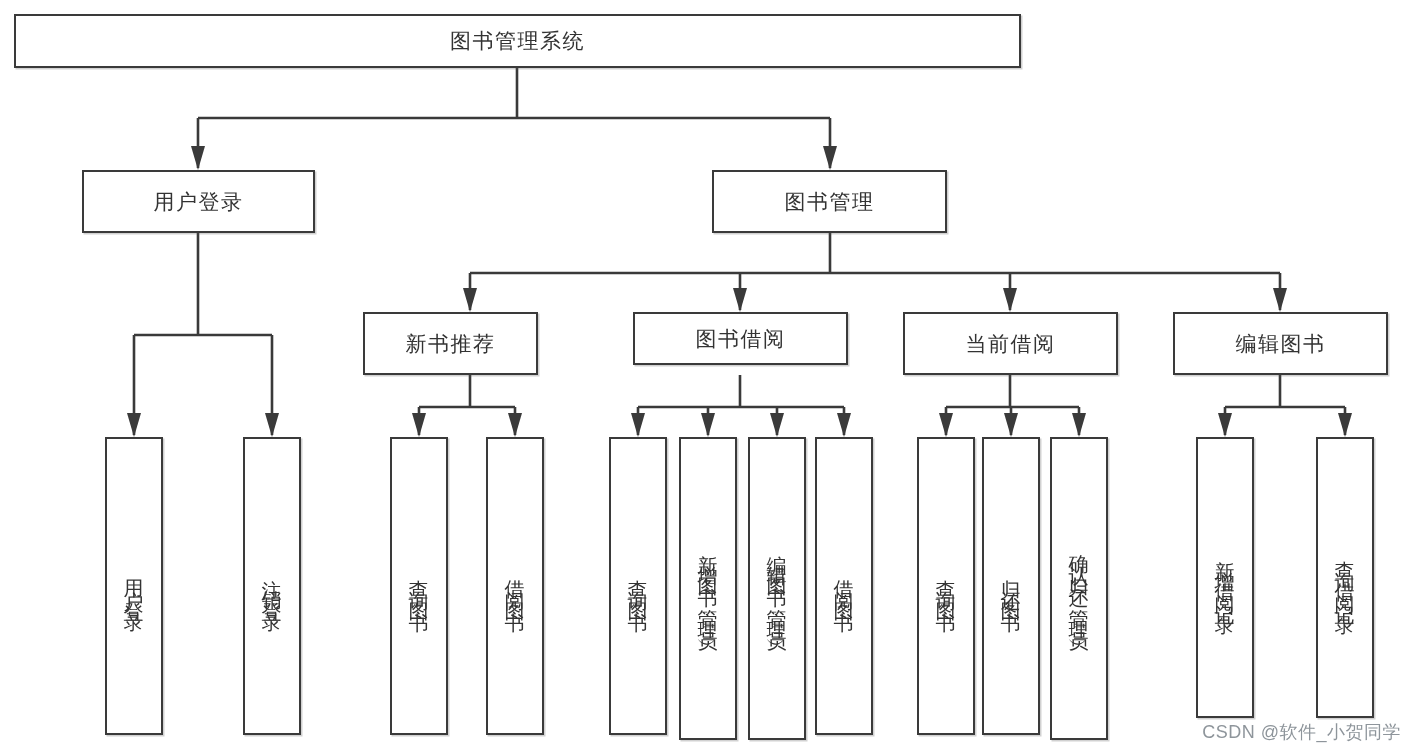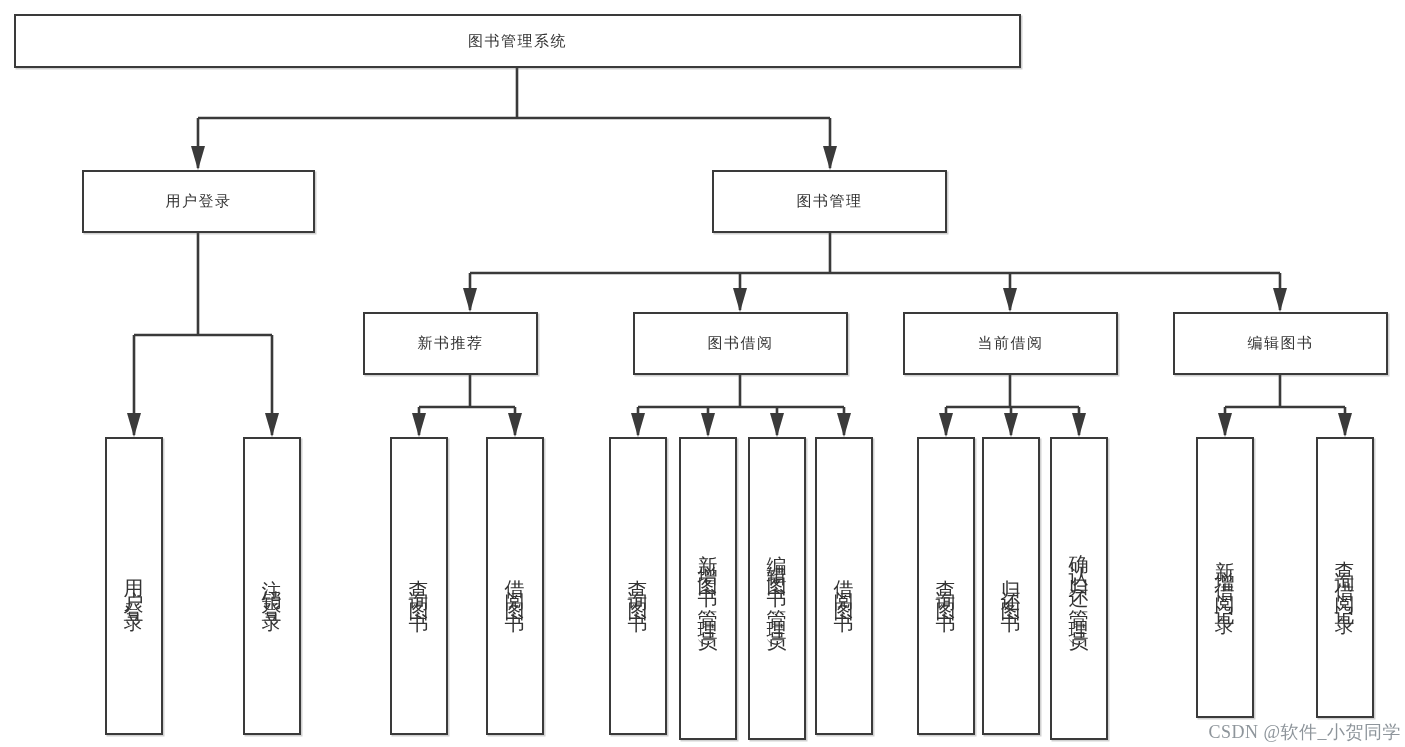--- a/index.html
+++ b/index.html
@@ -35,21 +35,21 @@
     position: absolute;
     box-sizing: border-box;
     background: #ffffff;
     border: 2.6px solid #3a3a3a;
     box-shadow: 1.5px 1.5px 0 rgba(90,90,90,0.28);
     display: flex;
     align-items: center;
     justify-content: center;
   }
   .h {
-    font-size: 15px;
+    font-size: 21px;
     letter-spacing: 1.5px;
     white-space: nowrap;
   }
   .leaf {
     width: 58px;
   }
   .leaf .v {
     writing-mode: vertical-rl;
     text-orientation: mixed;
     font-size: 20px;
@@ -57,21 +57,20 @@
     line-height: 1;
   }
   .watermark {
     position: absolute;
     right: 4px;
     bottom: 3px;
     font-size: 18px;
     letter-spacing: 0.5px;
     color: #8e959b;
     white-space: nowrap;
-    font-family: Liberation Serif, serif;
   }
 </style>
 </head>
 <body>
 
 <div class="canvas">
 
   <svg class="wires" width="1405" height="747" viewBox="0 0 1405 747">
 
     <g>
@@ -129,21 +128,21 @@
   <div class="box h" style="left:82px; top:170px; width:233px; height:63px">
     <span>用户登录</span>
   </div>
   <div class="box h" style="left:712px; top:170px; width:235px; height:63px">
     <span>图书管理</span>
   </div>
 
   <div class="box h" style="left:363px; top:312px; width:175px; height:63px">
     <span>新书推荐</span>
   </div>
-  <div class="box h" style="left:633px; top:312px; width:215px; height:63px">
+  <div class="box h" style="left:633px; top:312px; width:215px; height:53px">
     <span>图书借阅</span>
   </div>
   <div class="box h" style="left:903px; top:312px; width:215px; height:63px">
     <span>当前借阅</span>
   </div>
   <div class="box h" style="left:1173px; top:312px; width:215px; height:63px">
     <span>编辑图书</span>
   </div>
 
   <div class="box leaf" style="left:105px; top:437px; height:298px">

